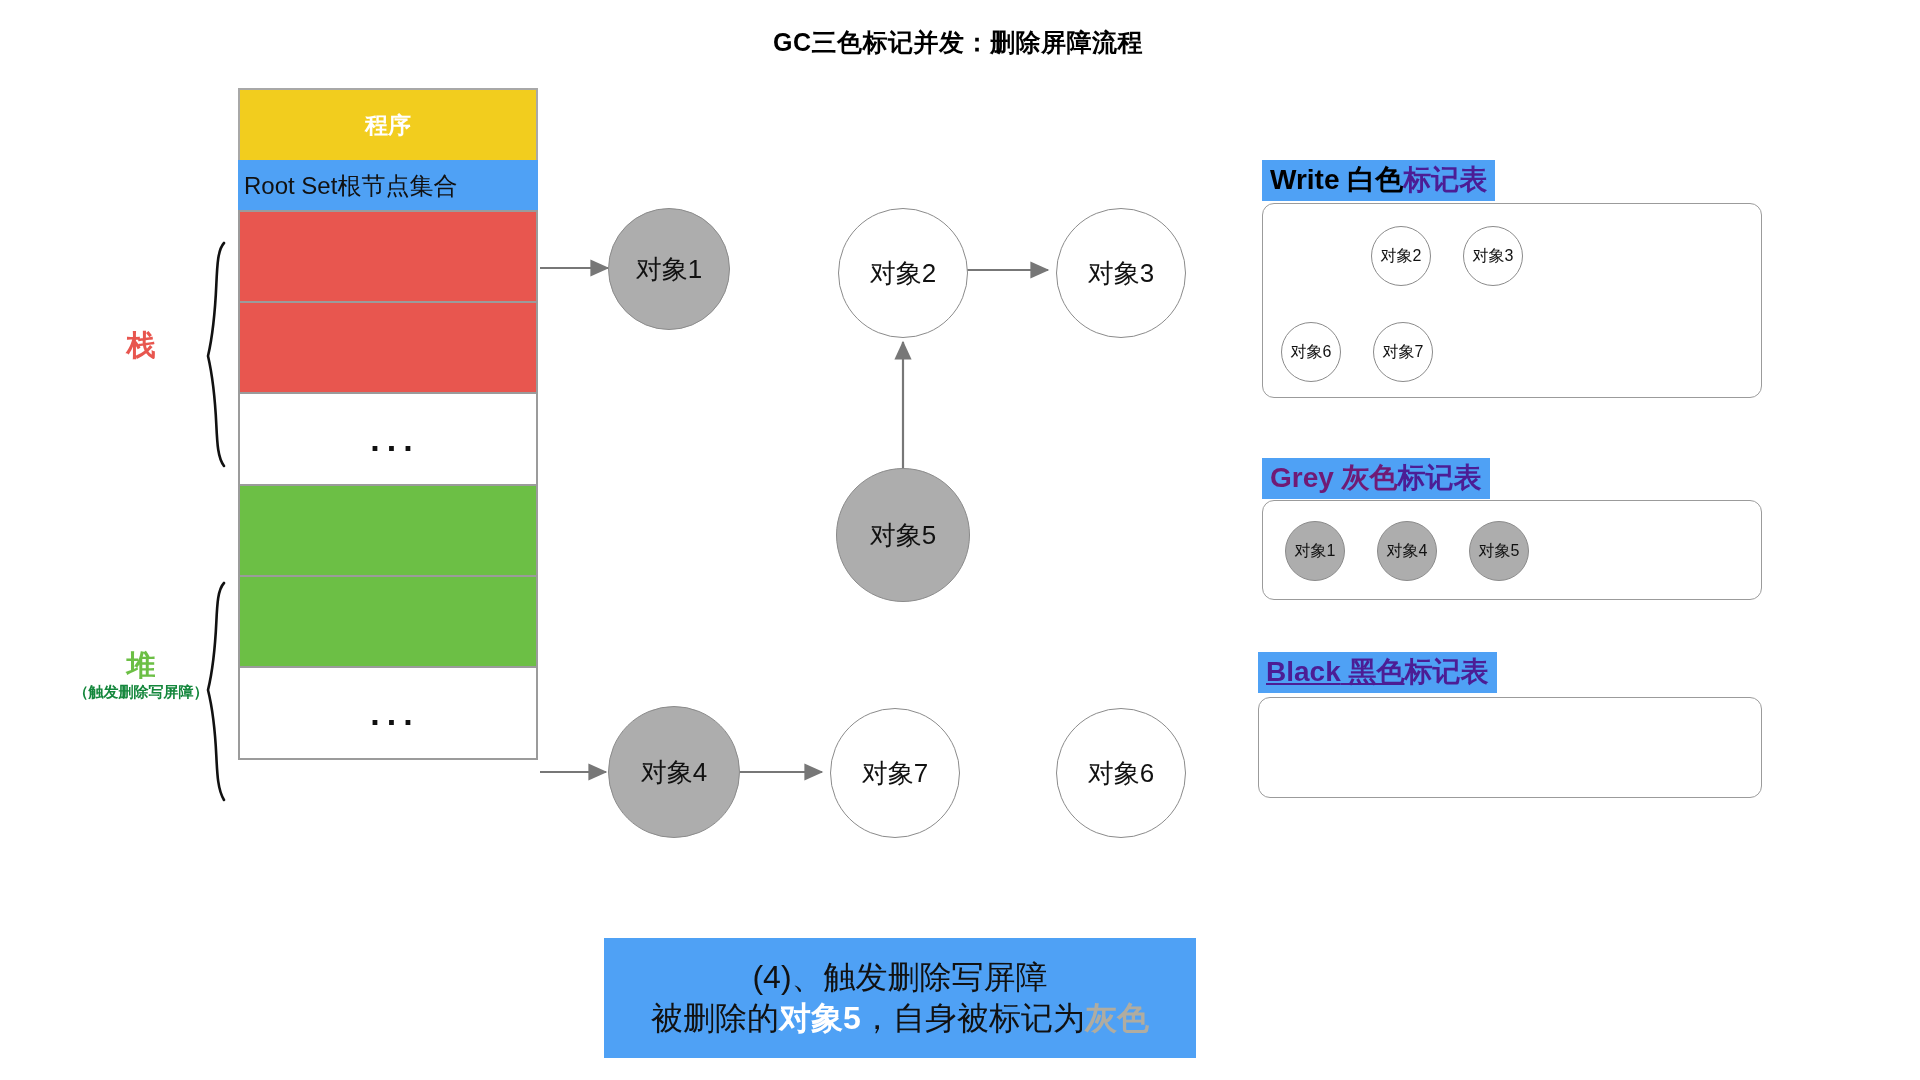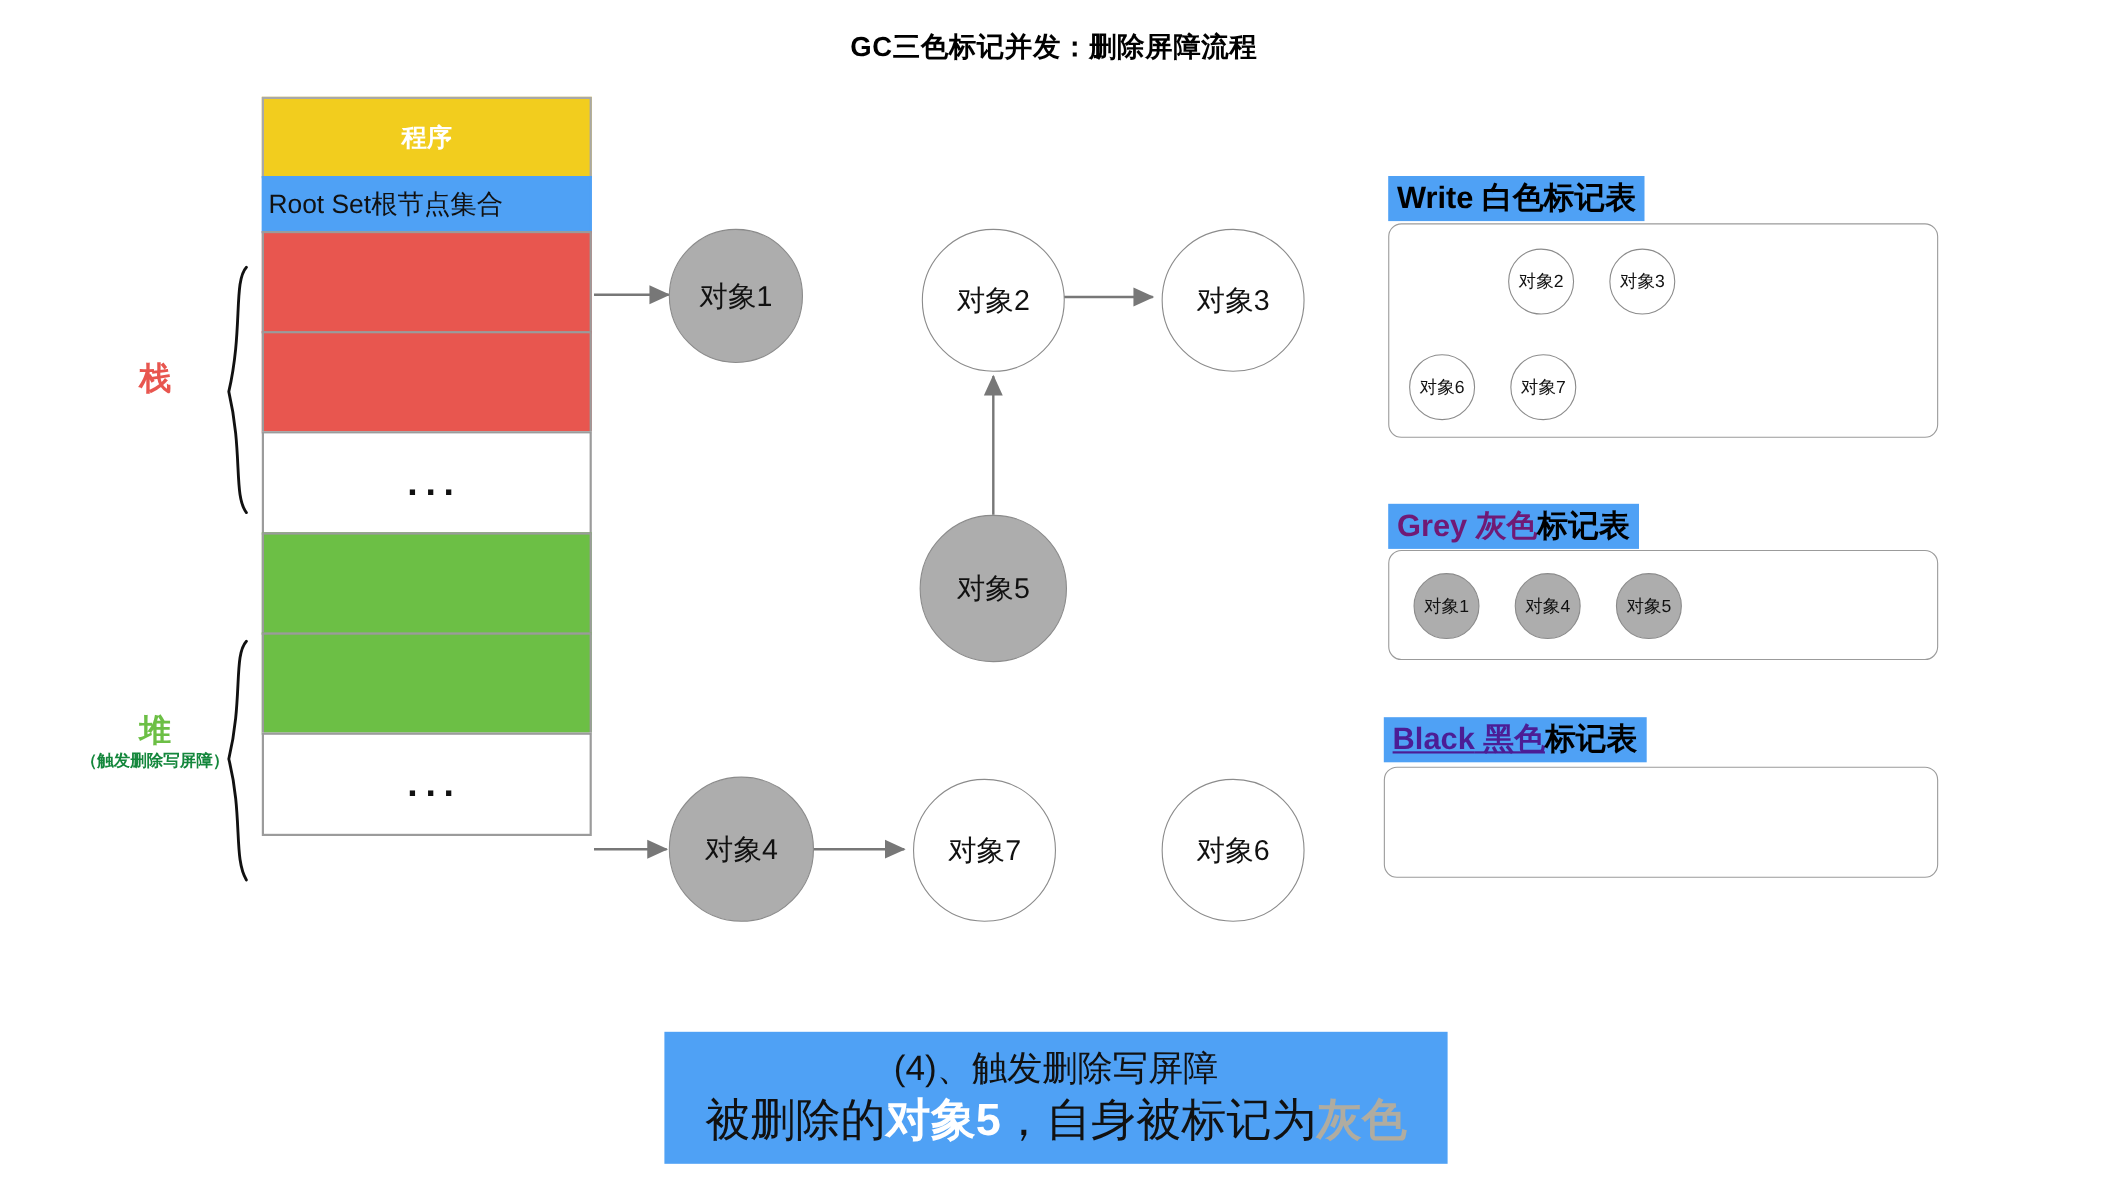--- a/index.html
+++ b/index.html
@@ -60,45 +60,45 @@
   .node.grey{background:#ADADAD;border:1.6px solid #8b8b8b;}
 
   
   .tbl{position:absolute;}
   .tbl-hdr{
     position:absolute;background:#4FA1F5;
     font-size:28px;font-weight:bold;white-space:nowrap;
     padding:2px 8px 4px 8px;line-height:1.25;z-index:3;
   }
   .tbl-hdr .en{font-weight:bold;}
-  .tbl-hdr .zh-tail{color:#000000;font-weight:bold;}
+  .tbl-hdr .zh-tail{color:#4c1d95;font-weight:bold;}
   .hdr-white .en,.hdr-white .zh{color:#000000;}
   .hdr-grey .en,.hdr-grey .zh{color:#701a75;}
   .hdr-black .en,.hdr-black .zh{color:#4c1d95;text-decoration:underline;}
   .tbl-body{
     position:absolute;box-sizing:border-box;
     border:1.6px solid #9b9b9b;border-radius:12px;background:#ffffff;
   }
   .chip{
     position:absolute;border-radius:50%;
     display:flex;align-items:center;justify-content:center;
     font-size:16px;color:#111;box-sizing:border-box;
   }
   .chip.white{background:#fff;border:1.6px solid #8b8b8b;}
   .chip.grey{background:#ADADAD;border:1.6px solid #8b8b8b;}
 
   
   .caption{
-    position:absolute;left:604px;top:938px;width:712px;height:120px;
+    position:absolute;left:604px;top:938px;width:592px;height:120px;
     background:#4FA1F5;box-sizing:border-box;
     display:flex;flex-direction:column;align-items:center;justify-content:center;
     text-align:left;
   }
   .caption .l1{font-size:32px;color:#111;line-height:1.28;}
-  .caption .l2{font-size:41px;color:#111;line-height:1.28;white-space:nowrap;}
+  .caption .l2{font-size:32px;color:#111;line-height:1.28;white-space:nowrap;}
   .caption .l2 b{color:#ffffff;font-weight:bold;}
   .caption .l2 .gray{color:#B0ACA0;font-weight:bold;}
 
   svg.overlay{position:absolute;left:0;top:0;width:1920px;height:1080px;pointer-events:none;}
 </style>
 </head>
 <body>
 
 <div class="root">
 

